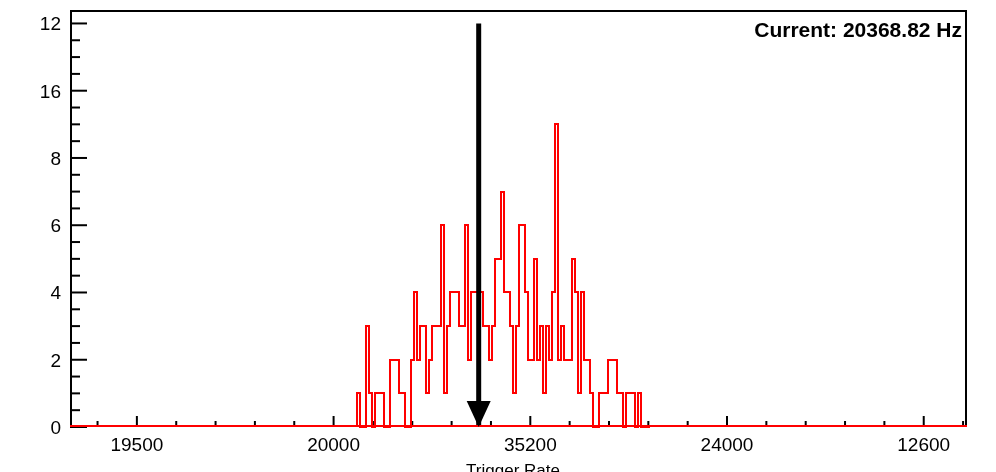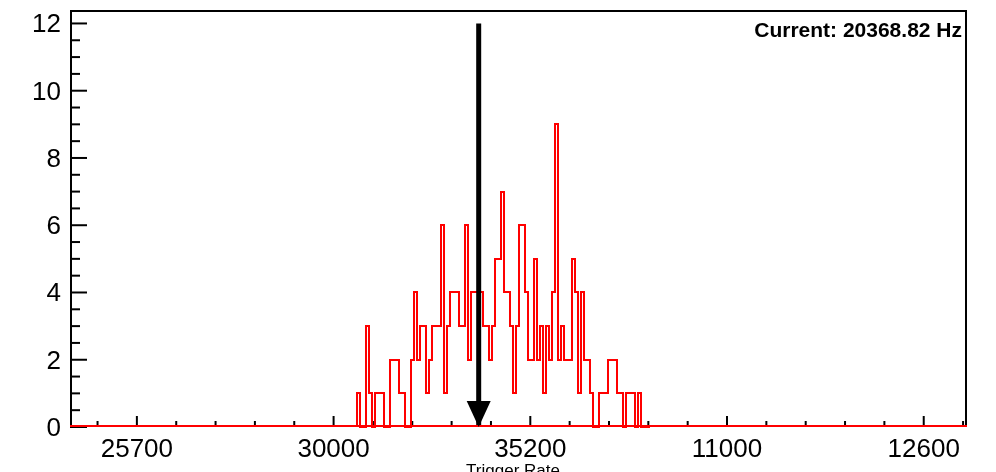--- a/index.html
+++ b/index.html
@@ -34,21 +34,21 @@
     left: 0;
     top: 0;
     width: 996px;
     height: 472px;
     overflow: visible;
   }
   
   .tick-label {
     position: absolute;
     font-family: "Liberation Sans", sans-serif;
-    font-size: 26px;
+    font-size: 19px;
     color: #000000;
     white-space: nowrap;
     line-height: 1;
   }
   .ylab {
     text-align: right;
     transform: translateY(-50%);
   }
   .xlab {
     transform: translateX(-50%);
@@ -139,26 +139,26 @@
       <line x1="478.6936578947367" y1="23.45161290322585" x2="478.6936578947367" y2="425" stroke="#000000" stroke-width="5"></line>
       <polygon points="466.6936578947367,401 490.6936578947367,401 478.6936578947367,427" fill="#000000"></polygon>
     </svg>
 
   <div id="labels">
       <div class="tick-label ylab" style="right: 935px; top: 427px;">0</div>
       <div class="tick-label ylab" style="right: 935px; top: 359.742px;">2</div>
       <div class="tick-label ylab" style="right: 935px; top: 292.484px;">4</div>
       <div class="tick-label ylab" style="right: 935px; top: 225.226px;">6</div>
       <div class="tick-label ylab" style="right: 935px; top: 157.968px;">8</div>
-      <div class="tick-label ylab" style="right: 935px; top: 90.7097px;">10</div>
+      <div class="tick-label ylab" style="right: 935px; top: 90.7097px;">16</div>
       <div class="tick-label ylab" style="right: 935px; top: 23.4516px;">12</div>
-      <div class="tick-label xlab" style="left: 136.882px; top: 435px;">25700</div>
-      <div class="tick-label xlab" style="left: 333.592px; top: 435px;">30000</div>
+      <div class="tick-label xlab" style="left: 136.882px; top: 435px;">19500</div>
+      <div class="tick-label xlab" style="left: 333.592px; top: 435px;">20000</div>
       <div class="tick-label xlab" style="left: 530.303px; top: 435px;">35200</div>
-      <div class="tick-label xlab" style="left: 727.013px; top: 435px;">11000</div>
+      <div class="tick-label xlab" style="left: 727.013px; top: 435px;">24000</div>
       <div class="tick-label xlab" style="left: 923.724px; top: 435px;">12600</div>
     </div>
 
   <div id="xtitle" style="left: 513px; top: 461px;">Trigger Rate</div>
 
   <div id="current-readout" style="right: 34px; top: 18px;">Current: 20368.82 Hz</div>
 
 </div>
 
 </body></html>

